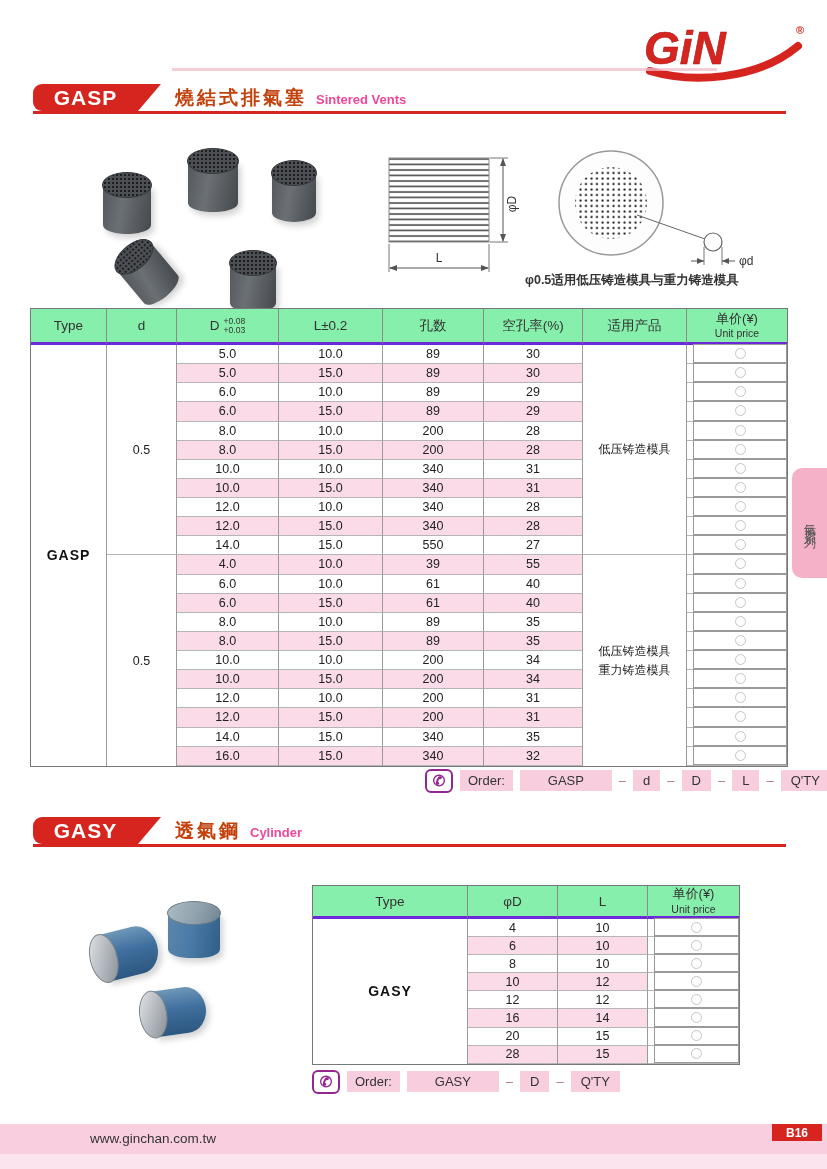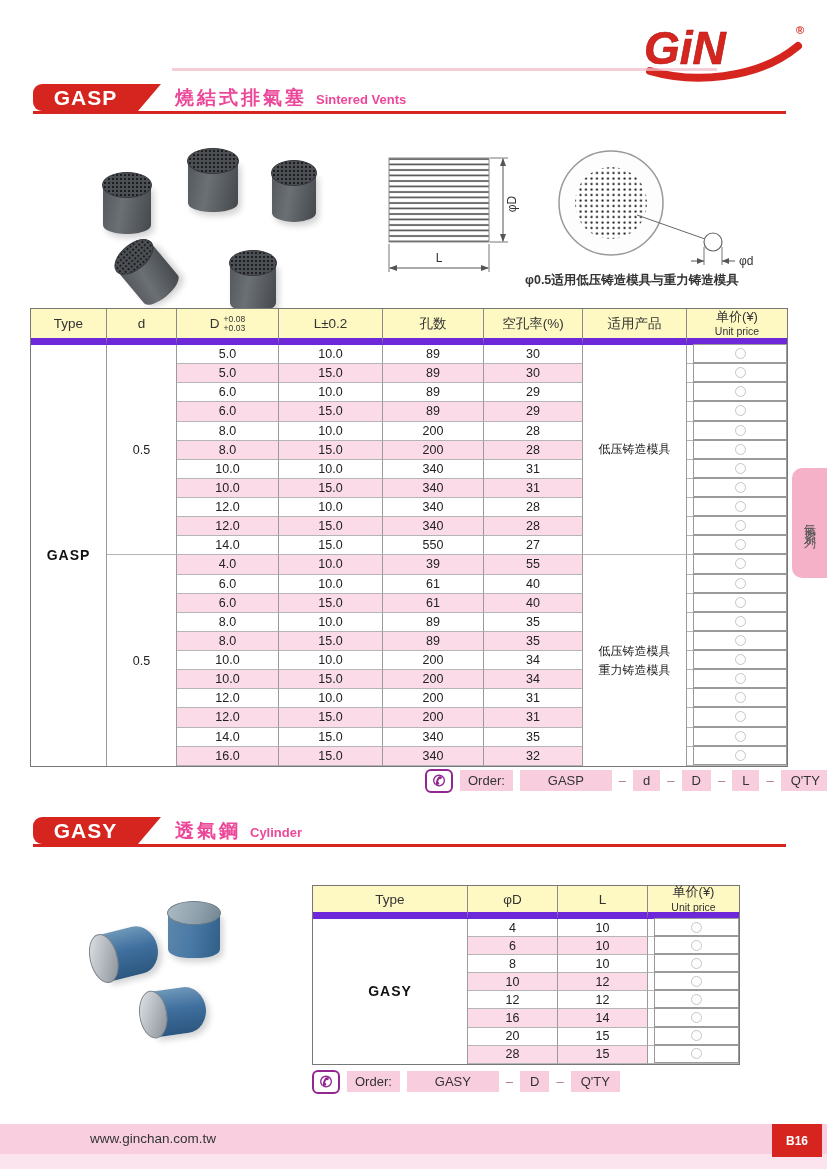--- a/index.html
+++ b/index.html
@@ -13,21 +13,21 @@
   .decor-line{position:absolute;left:172px;top:68px;width:545px;height:3px;background:#f0bcca;opacity:.75;}
 
   
   .sec-head{position:absolute;left:33px;width:753px;height:30px;}
   .badge{position:absolute;left:0;top:0;width:105px;height:27px;background:#d6251f;
          border-radius:9px 0 0 9px;color:#fff;font-weight:bold;font-size:21px;
          display:flex;align-items:center;justify-content:center;letter-spacing:1px;}
   .badge::after{content:'';position:absolute;left:105px;top:0;width:0;height:0;
          border-top:27px solid #d6251f;border-right:23px solid transparent;}
   .sec-title{position:absolute;left:142px;top:1px;display:flex;align-items:baseline;gap:9px;}
-  .t-zh{font-size:19px;font-weight:bold;color:#ec4899;letter-spacing:3px;}
+  .t-zh{font-size:19px;font-weight:bold;color:#c2410c;letter-spacing:3px;}
   .t-en{font-size:13px;font-weight:bold;color:#ec4899;}
   .sec-line{position:absolute;left:0;top:27px;width:753px;height:3px;background:#d6251f;}
 
   
   .photo{position:absolute;}
   .cyl{position:absolute;background:linear-gradient(100deg,#54585c 0%,#6b7075 40%,#44484c 100%);
        border-radius:5px 5px 22px 22px / 5px 5px 9px 9px;box-shadow:3px 4px 6px rgba(0,0,0,.18);}
   .cyl::before{content:'';position:absolute;left:-1px;right:-1px;top:-12px;height:24px;border-radius:50%;
        background-color:#4c5055;background-image:radial-gradient(#1d1d1d 1px,transparent 1.4px);
        background-size:4px 4px;border:1px solid #35383c;}
@@ -41,21 +41,21 @@
         border-radius:5px 5px 20px 20px / 5px 5px 9px 9px;box-shadow:3px 4px 6px rgba(0,0,0,.18);}
   .gcyl-up::before{content:'';position:absolute;left:-1px;right:-1px;top:-11px;height:22px;border-radius:50%;
         background:linear-gradient(115deg,#aebbc4 0%,#8fa2ae 55%,#71848f 100%);border:1px solid #6e7d87;}
 
   
   .diag{position:absolute;}
   .notes{position:absolute;left:525px;top:271px;font-size:12.5px;font-weight:bold;color:#333;line-height:1.55;}
 
   
   .tbl{position:absolute;display:grid;background:#fff;border:1px solid #777;}
-  .hcell{background:#fef9c3;border-right:1px solid #8a8a8a;border-bottom:7px solid #6d28d9;
+  .hcell{background:#86efac;border-right:1px solid #8a8a8a;border-bottom:3px solid #6d28d9;
          display:flex;flex-direction:row;align-items:center;justify-content:center;
          font-size:13.5px;color:#333;gap:2px;}
   .hcell .pz{font-size:13px;} .hcell .pe{font-size:10.5px;}
   .hcell.col2{flex-direction:column;gap:0;line-height:1.25;text-align:center;}
   .tol{display:inline-flex;flex-direction:column;font-size:8.5px;line-height:8.5px;margin-left:2px;color:#333;}
   .cell{border-right:1px solid #9a9a9a;border-bottom:1px solid #b5b5b5;
         display:flex;align-items:center;justify-content:center;font-size:12.5px;color:#222;background:#fff;}
   .cell.pink{background:#fbdbe7;}
   .mcell{font-size:12px;line-height:1.55;flex-direction:column;}
   .type-big{font-weight:bold;font-size:14px;letter-spacing:1px;color:#111;}
@@ -76,21 +76,21 @@
   
   .side-tab{position:absolute;left:792px;top:468px;width:35px;height:110px;background:#f5b1c8;
         border-radius:10px 0 0 10px;display:flex;align-items:center;justify-content:center;}
   .side-tab span{writing-mode:vertical-rl;text-orientation:upright;font-size:12px;color:#555;letter-spacing:4px;}
 
   
   .foot-bar{position:absolute;left:0;top:1124px;width:827px;height:30px;background:#f9cfdf;}
   .foot-bar2{position:absolute;left:0;top:1154px;width:827px;height:15px;background:#fbe4ee;}
   .site{position:absolute;left:90px;top:1131px;font-size:13.5px;color:#333;}
   .tel{position:absolute;left:455px;top:1131px;font-size:13.5px;color:#333;display:flex;gap:26px;}
-  .pageno{position:absolute;left:772px;top:1124px;width:50px;height:33px;background:#d6251f;color:#fff;
+  .pageno{position:absolute;left:772px;top:1124px;width:50px;height:17px;background:#d6251f;color:#fff;
         font-size:12px;font-weight:bold;display:flex;align-items:center;justify-content:center;}
 </style>
 </head>
 <body>
 
 <div class="page">
 
   <svg id="logo" width="185" height="72" viewBox="0 0 185 72">
     <text x="8" y="46" font-family="Liberation Sans, sans-serif" font-size="46" font-weight="bold" font-style="italic" fill="#d6251f" stroke="#a81b17" stroke-width="0.6">GiN</text>
     <path d="M14 53 C 55 65, 120 63, 162 28" stroke="#d6251f" stroke-width="8" fill="none" stroke-linecap="round"></path>

